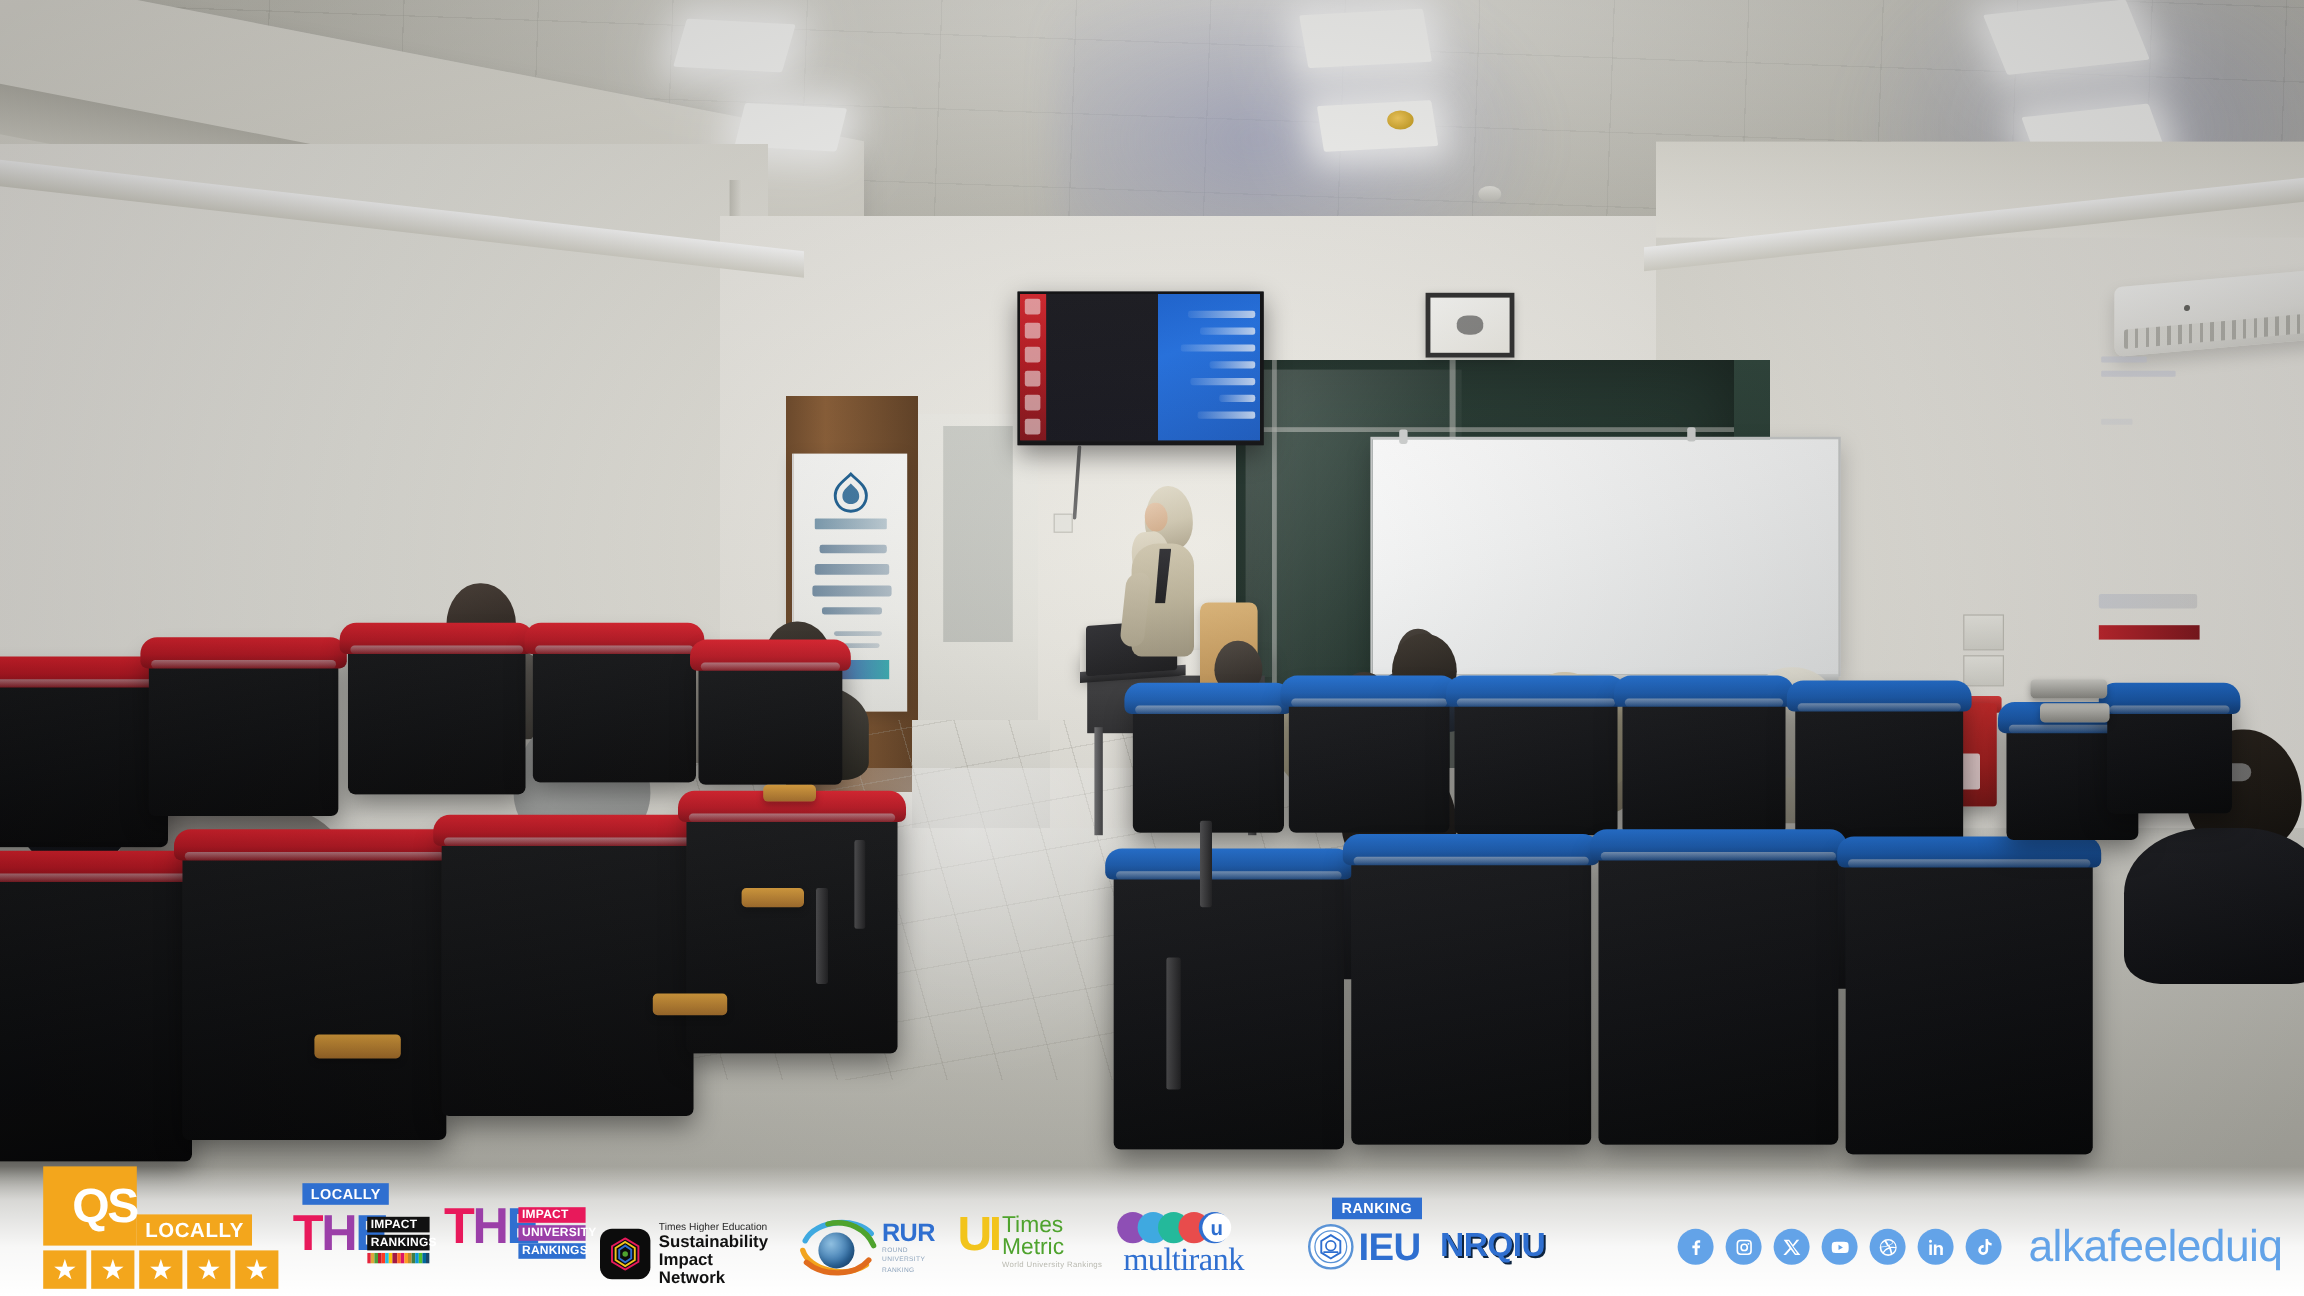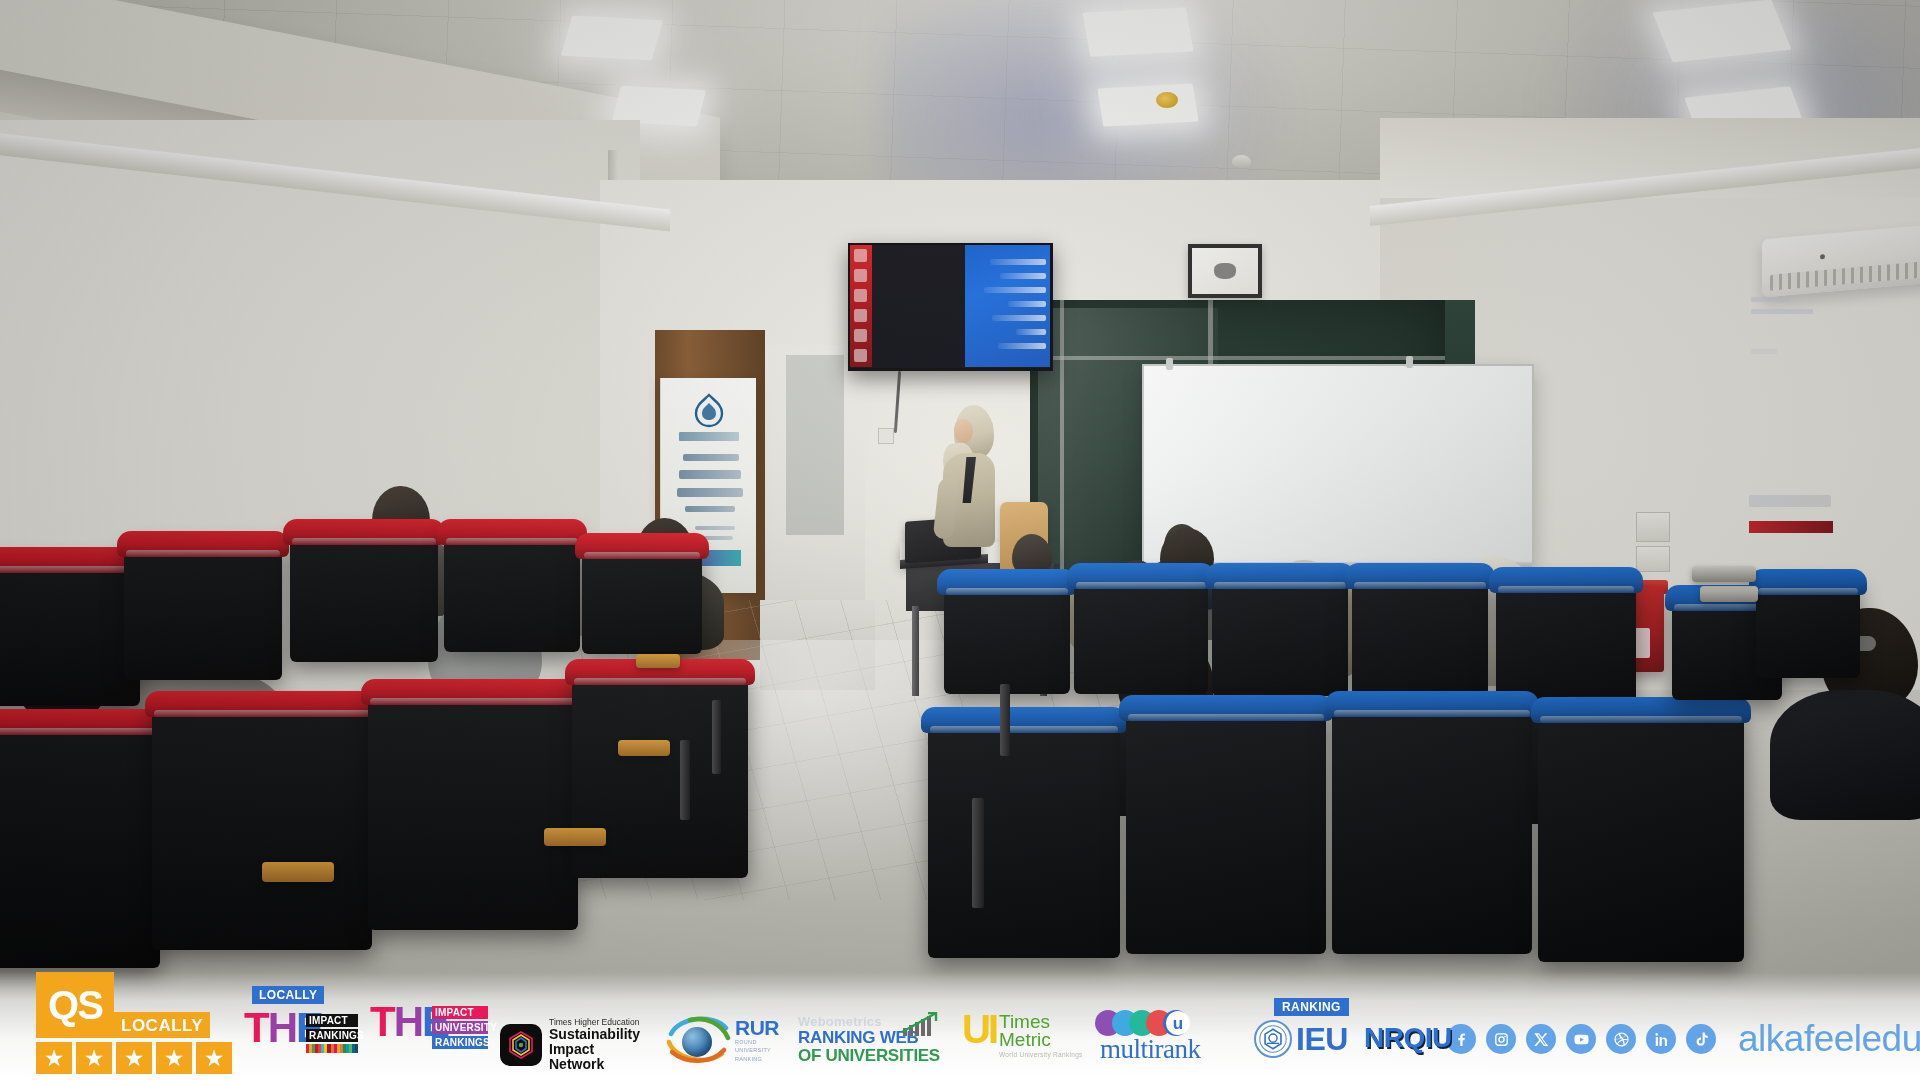--- a/index.html
+++ b/index.html
@@ -426,21 +426,21 @@
     background:linear-gradient(180deg, rgba(255,255,255,0) 0%, rgba(255,255,255,.62) 26%, rgba(255,255,255,.93) 62%, #ffffff 100%);
     display:flex; align-items:flex-end; padding:0 18px 8px 18px;
   }
   .banner-left{ display:flex; align-items:flex-end; gap:14px; flex:1 1 auto; }
   .banner-right{ display:flex; align-items:center; gap:10px; padding-bottom:14px; }
 
   
   .qs-block{ position:relative; width:212px; height:100px; }
   .qs-square{
     position:absolute; left:18px; top:0; width:78px; height:66px;
-    background:#F3A61C; display:flex; align-items:center; justify-content:center;
+    background:#F3A61C; display:flex; align-items:center; justify-content:flex-end;
   }
   .qs-text{
     color:#fff; font-weight:700; font-size:40px; letter-spacing:-2px; line-height:1;
     font-family:"Liberation Sans", sans-serif;
   }
   .qs-teaching{
     position:absolute; left:96px; top:40px; height:26px; background:#F3A61C;
     color:#fff; font-size:17px; font-weight:700; letter-spacing:.5px;
     padding:3px 7px 0 7px; line-height:22px;
   }
@@ -910,34 +910,20 @@
           <div class="rur-globe"></div>
         </div>
         <div class="rur-txt">
           <div class="rur-main">RUR</div>
           <div class="rur-sub">ROUND</div>
           <div class="rur-sub">UNIVERSITY</div>
           <div class="rur-sub">RANKING</div>
         </div>
       </div>
 
-      <div class="webo">
-        <svg class="webo-chart" viewBox="0 0 40 24">
-          <rect x="1" y="16" width="4" height="8" fill="#6b6b6b"></rect>
-          <rect x="7" y="13" width="4" height="11" fill="#6b6b6b"></rect>
-          <rect x="13" y="10" width="4" height="14" fill="#6b6b6b"></rect>
-          <rect x="19" y="7" width="4" height="17" fill="#6b6b6b"></rect>
-          <rect x="25" y="4" width="4" height="20" fill="#6b6b6b"></rect>
-          <path d="M0 20 L34 1" stroke="#2E9B4F" stroke-width="2.4" fill="none"></path>
-          <path d="M34 1 l-8 0 l8 0 l0 8" stroke="#2E9B4F" stroke-width="2.4" fill="none"></path>
-        </svg>
-        <div class="webo-top">Webometrics</div>
-        <div class="webo-l1">RANKING WEB</div>
-        <div class="webo-l2">OF UNIVERSITIES</div>
-      </div>
 
       <div class="uigm">
         <span class="ui-mark">UI</span>
         <div class="gm-txt">
           <div class="gm-green">Times</div>
           <div class="gm-metric">Metric</div>
           <div class="gm-sub">World University Rankings</div>
         </div>
       </div>
 

